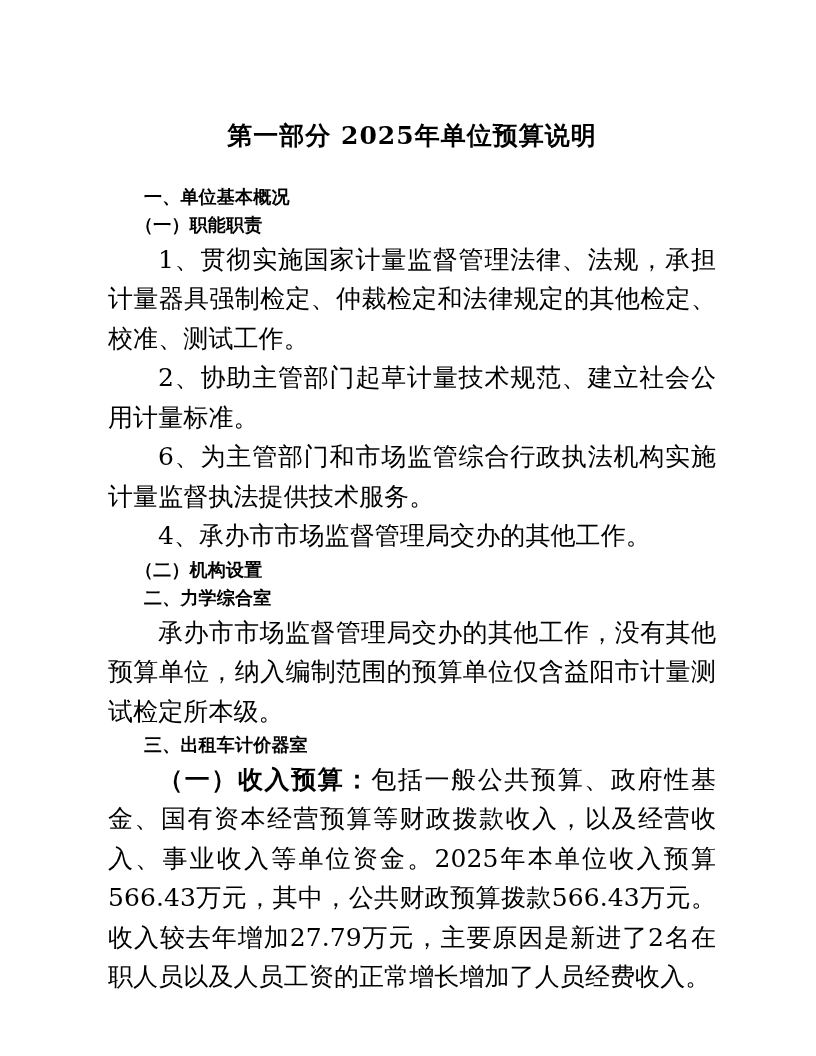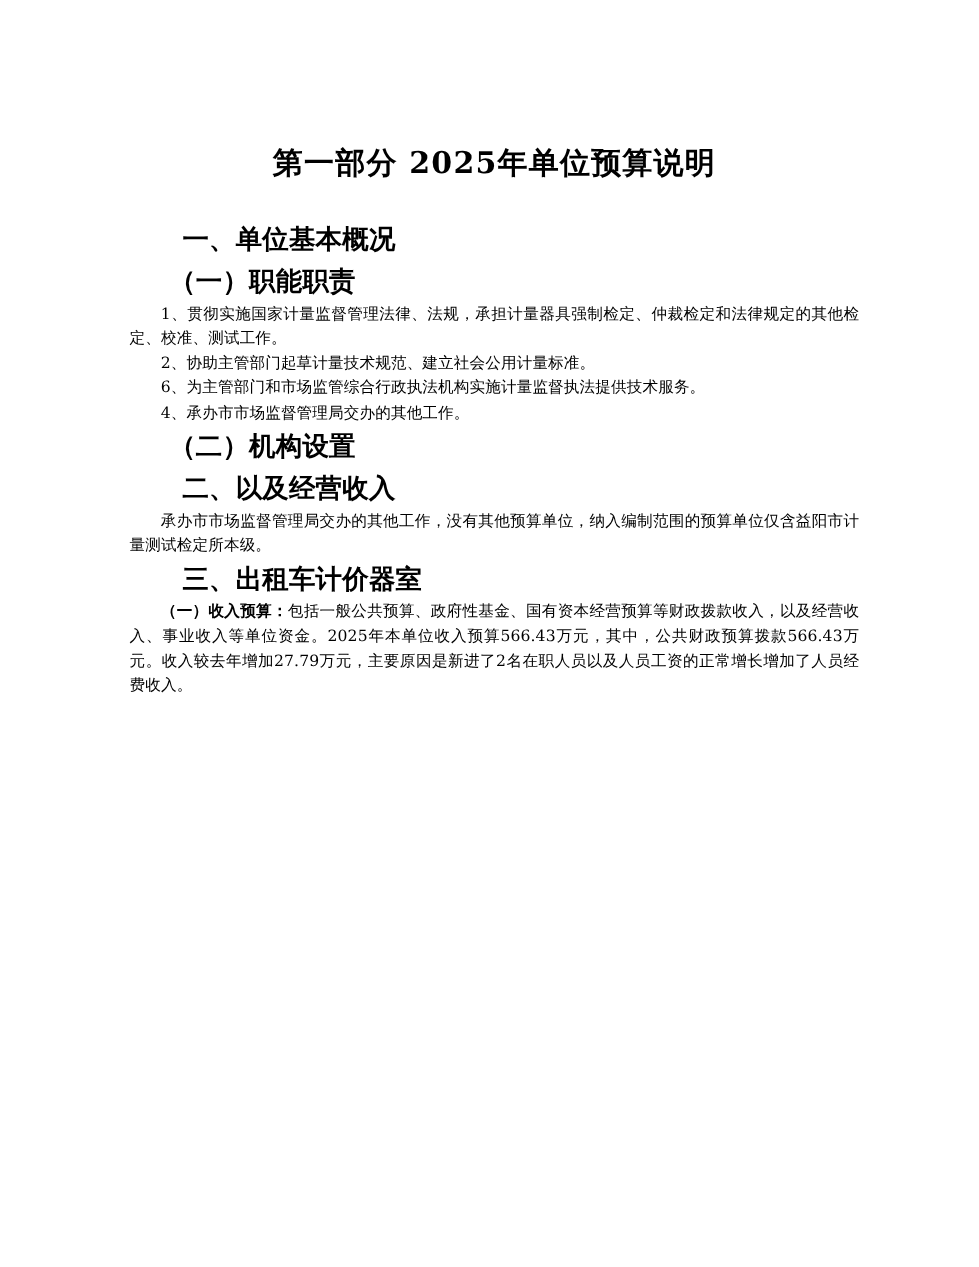--- a/index.html
+++ b/index.html
@@ -25,31 +25,31 @@
     font-family: "DejaVu Serif", "Liberation Serif", serif;
     font-weight: bold;
     font-size: 25px;
     text-align: center;
     letter-spacing: 1px;
     margin: 22px 0 30px 0;
     line-height: 1.4;
   }
   .heading {
     font-weight: bold;
-    font-size: 22px;
+    font-size: 18px;
     line-height: 1.58;
     margin: 0;
     text-indent: 2em;
     letter-spacing: 0.2px;
   }
   .heading.sub {
     text-indent: 1.5em;
   }
   p.body-text {
-    font-size: 13px;
+    font-size: 25px;
     line-height: 1.58;
     margin: 0;
     text-indent: 2em;
     text-align: justify;
     letter-spacing: 0.1px;
   }
   p.body-text .lead {
     font-weight: bold;
   }
 </style>
@@ -59,17 +59,17 @@
 <div class="page">
   <h1 class="doc-title">第一部分  2025年单位预算说明</h1>
 
   <div class="heading">一、单位基本概况</div>
   <div class="heading sub">（一）职能职责</div>
   <p class="body-text">1、贯彻实施国家计量监督管理法律、法规，承担计量器具强制检定、仲裁检定和法律规定的其他检定、校准、测试工作。</p>
   <p class="body-text">2、协助主管部门起草计量技术规范、建立社会公用计量标准。</p>
   <p class="body-text">6、为主管部门和市场监管综合行政执法机构实施计量监督执法提供技术服务。</p>
   <p class="body-text">4、承办市市场监督管理局交办的其他工作。</p>
   <div class="heading sub">（二）机构设置</div>
-  <div class="heading">二、以及经营收入</div>
+  <div class="heading">二、力学综合室</div>
   <p class="body-text">承办市市场监督管理局交办的其他工作，没有其他预算单位，纳入编制范围的预算单位仅含益阳市计量测试检定所本级。</p>
   <div class="heading">三、出租车计价器室</div>
   <p class="body-text"><span class="lead">（一）收入预算：</span><span>包括一般公共预算、政府性基金、国有资本经营预算等财政拨款收入，以及经营收入、事业收入等单位资金。2025年本单位收入预算566.43万元，其中，公共财政预算拨款566.43万元。收入较去年增加27.79万元，主要原因是新进了2名在职人员以及人员工资的正常增长增加了人员经费收入。</span></p>
 </div>
 
 </body></html>

